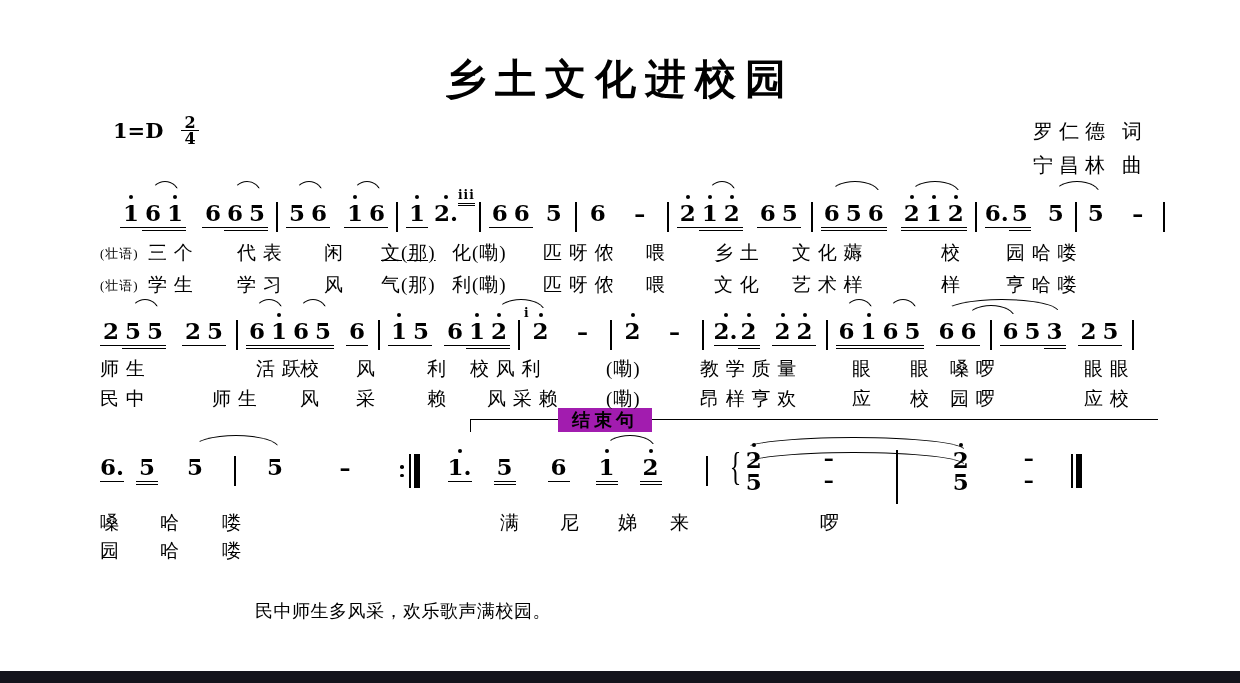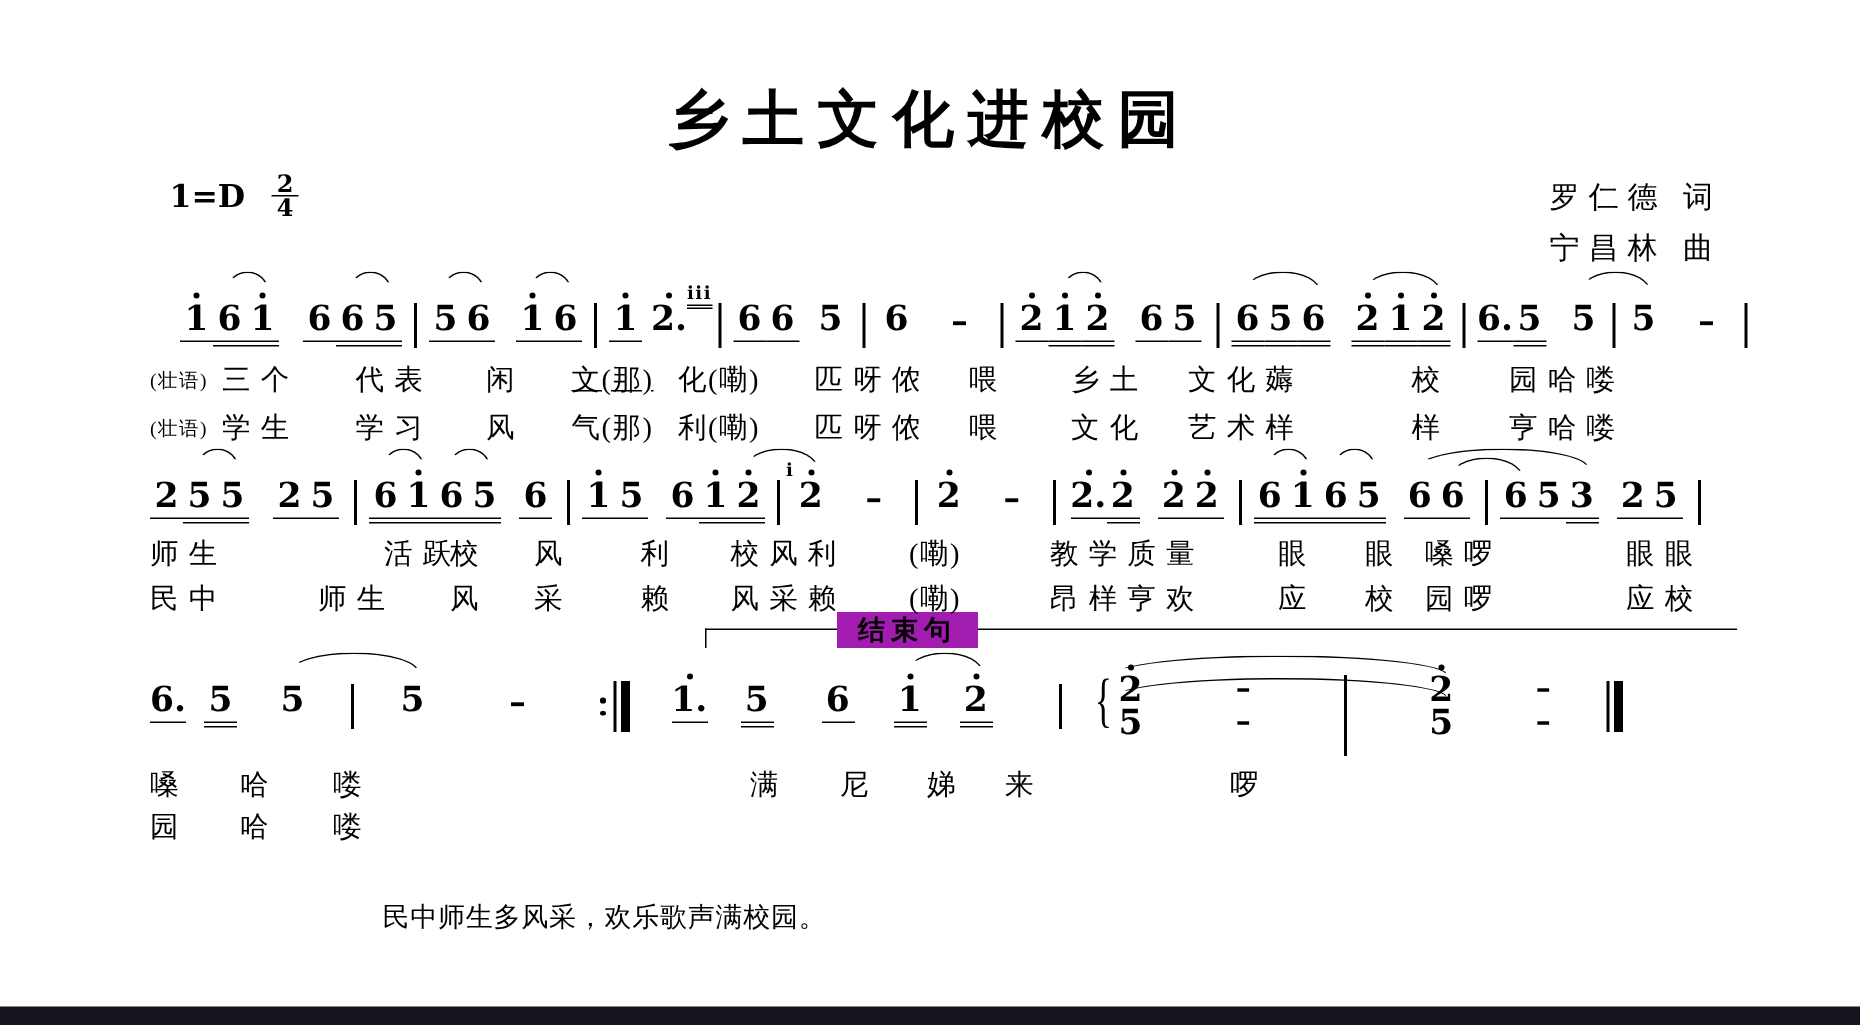--- a/index.html
+++ b/index.html
@@ -806,21 +806,21 @@
         <div class="lyr" style="left: 792px;">艺 术 样</div>
         <div class="lyr" style="left: 941px;">样</div>
         <div class="lyr" style="left: 1006px;">亨 哈 喽</div>
       </div>
       <div class="lrow" style="top: 356px;">
         <div class="lyr" style="left: 100px;">师 生</div>
         <div class="lyr" style="left: 212px; margin-left: 44px;">活 跃</div>
         <div class="lyr" style="left: 300px;">校</div>
         <div class="lyr" style="left: 356px;">风</div>
         <div class="lyr" style="left: 427px;">利</div>
-        <div class="lyr" style="left: 487px;">校 风 利</div>
+        <div class="lyr" style="left: 470px;">校 风 利</div>
         <div class="lyr" style="left: 606px;">(嘞)</div>
         <div class="lyr" style="left: 700px;">教 学 质 量</div>
         <div class="lyr" style="left: 852px;">眼</div>
         <div class="lyr" style="left: 910px;">眼</div>
         <div class="lyr" style="left: 950px;">嗓 啰</div>
         <div class="lyr" style="left: 1084px;">眼 眼</div>
       </div>
       <div class="lrow" style="top: 386px;">
         <div class="lyr" style="left: 100px;">民 中</div>
         <div class="lyr" style="left: 212px;">师 生</div>

